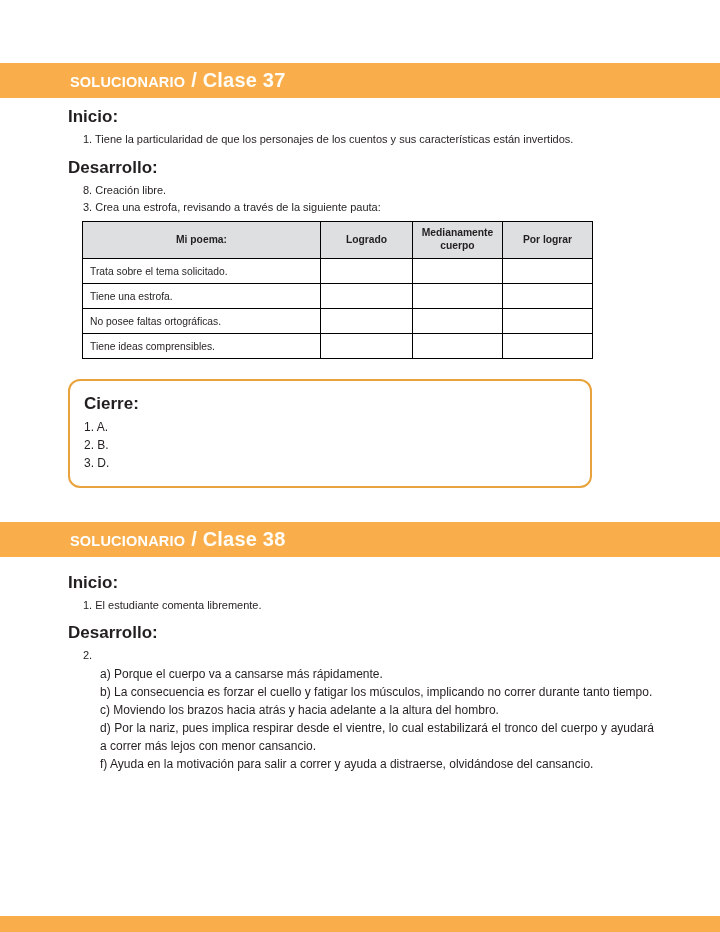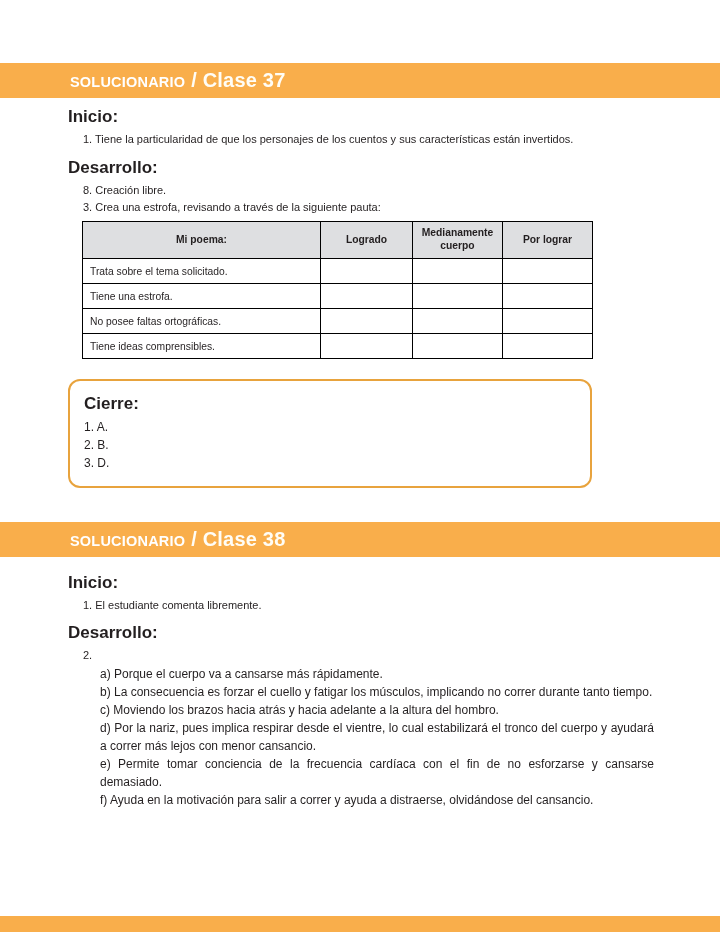--- a/index.html
+++ b/index.html
@@ -240,19 +240,18 @@
     <p class="item">1. El estudiante comenta libremente.</p>
   </div>
 
   <div class="content" style="top:622px;">
     <p class="heading">Desarrollo:</p>
     <p class="item">2.</p>
     <p class="subitem">a) Porque el cuerpo va a cansarse más rápidamente.</p>
     <p class="subitem">b) La consecuencia es forzar el cuello y fatigar los músculos, implicando no correr durante tanto tiempo.</p>
     <p class="subitem">c) Moviendo los brazos hacia atrás y hacia adelante a la altura del hombro.</p>
     <p class="subitem">d) Por la nariz, pues implica respirar desde el vientre, lo cual estabilizará el tronco del cuerpo y ayudará a correr más lejos con menor cansancio.</p>
-    <p class="subitem">e) Permite tomar conciencia de la frecuencia cardíaca con el fin de no esforzarse y cansarse demasiado.</p>
     <p class="subitem">f) Ayuda en la motivación para salir a correr y ayuda a distraerse, olvidándose del cansancio.</p>
   </div>
 
   <div class="footer-bar"></div>
 
 </div>
 
 </body></html>

